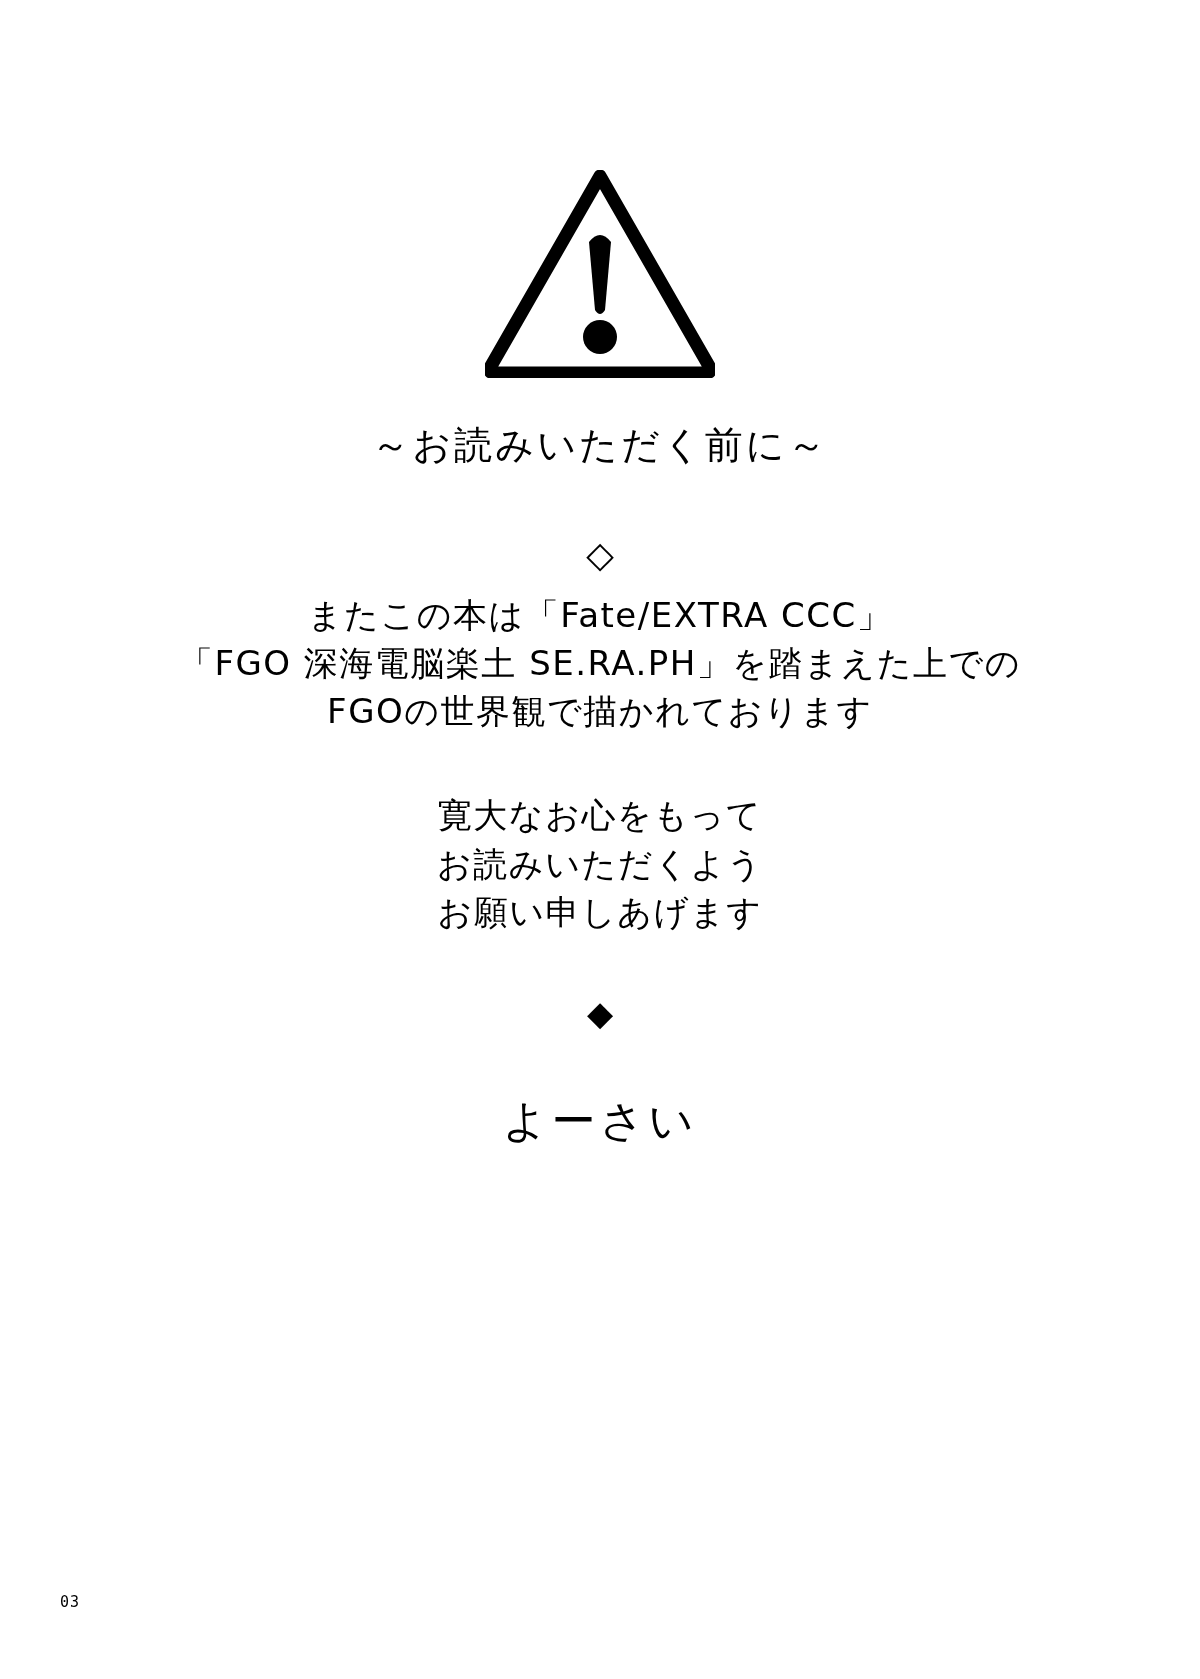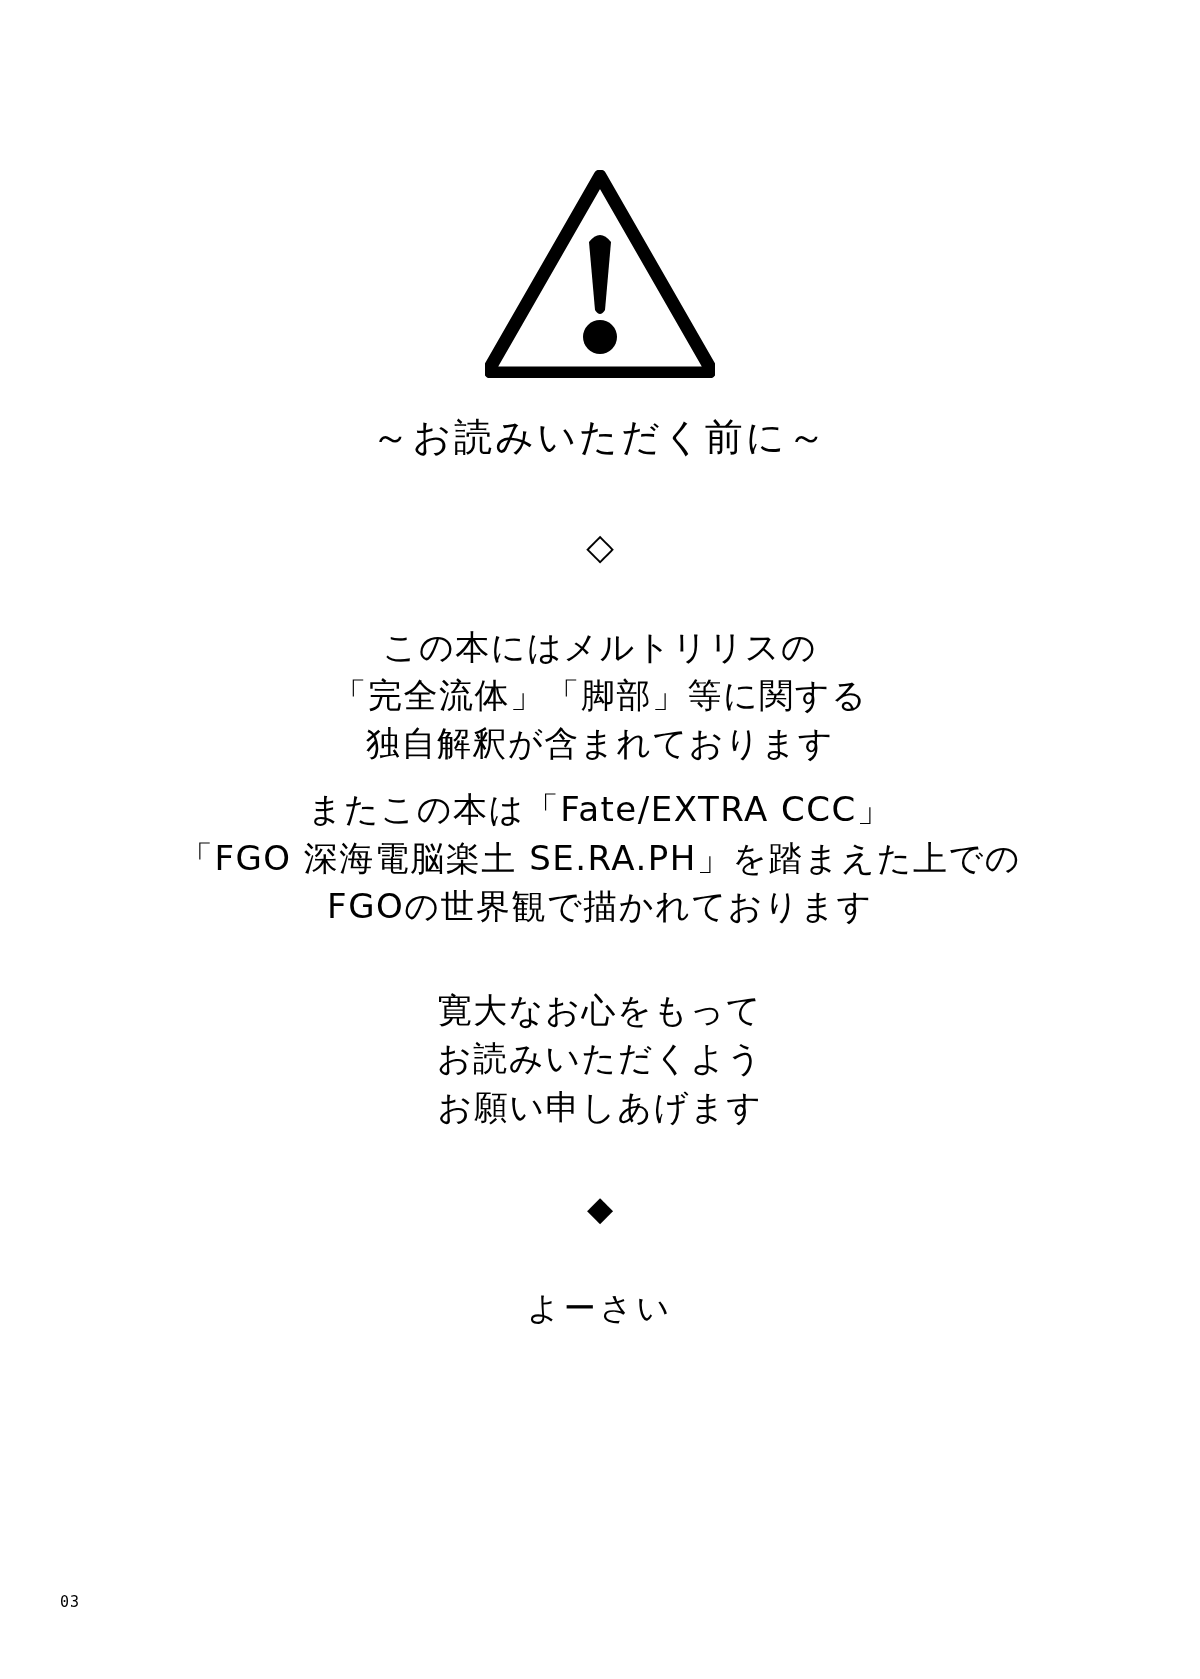--- a/index.html
+++ b/index.html
@@ -32,21 +32,21 @@
     left: 0;
     right: 0;
     top: 415px;
     text-align: center;
   }
   .heading {
     font-size: 38px;
     letter-spacing: 3px;
     line-height: 1.2;
     font-weight: 500;
-    margin: 0 0 8px 0;
+    margin: 8px 0 8px 0;
   }
   .sep-diamond-open {
     font-size: 36px;
     line-height: 1;
     margin: 68px 0 0 0;
     letter-spacing: 0;
   }
   .para {
     font-size: 34px;
     line-height: 1.42;
@@ -56,21 +56,21 @@
   }
   .para-1 { margin-top: 58px; }
   .para-2 { margin-top: 18px; }
   .para-3 { margin-top: 56px; }
   .sep-diamond-filled {
     font-size: 34px;
     line-height: 1;
     margin-top: 60px;
   }
   .signature {
-    font-size: 32px;
+    font-size: 44px;
     letter-spacing: 4px;
     margin-top: 62px;
   }
   .page-number {
     position: absolute;
     left: 60px;
     bottom: 68px;
     font-size: 15px;
     font-family: "DejaVu Sans Mono", monospace;
     letter-spacing: 1px;
@@ -87,23 +87,20 @@
       <path d="M104 72 Q115 58 126 72 L120 140 Q115 148 110 140 Z" fill="#000000"></path>
       <circle cx="115" cy="167" r="17" fill="#000000"></circle>
     </svg>
   </div>
 
   <div class="content">
     <p class="heading">～お読みいただく前に～</p>
 
     <p class="sep-diamond-open">◇</p>
 
-    <p class="para para-1">この本にはメルトリリスの
-「完全流体」「脚部」等に関する
-独自解釈が含まれております</p>
 
     <p class="para para-2">またこの本は「Fate/EXTRA CCC」
 「FGO 深海電脳楽土 SE.RA.PH」を踏まえた上での
 FGOの世界観で描かれております</p>
 
     <p class="para para-3">寛大なお心をもって
 お読みいただくよう
 お願い申しあげます</p>
 
     <p class="sep-diamond-filled">◆</p>

